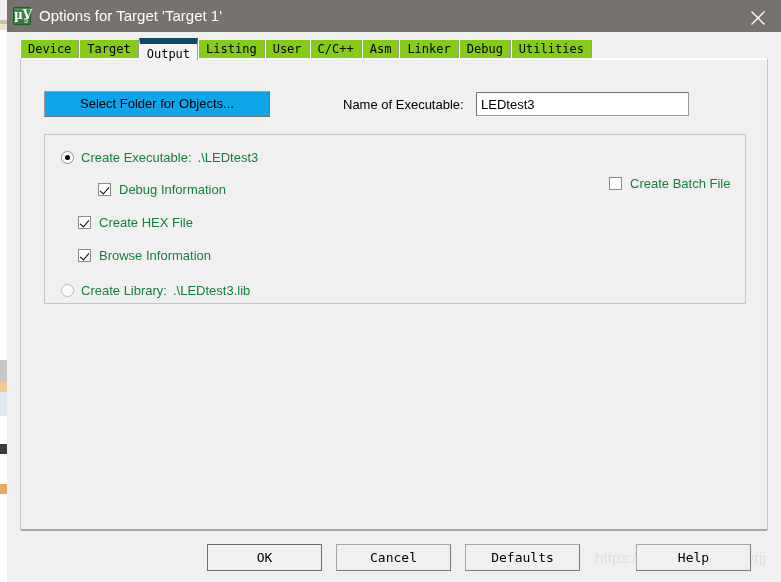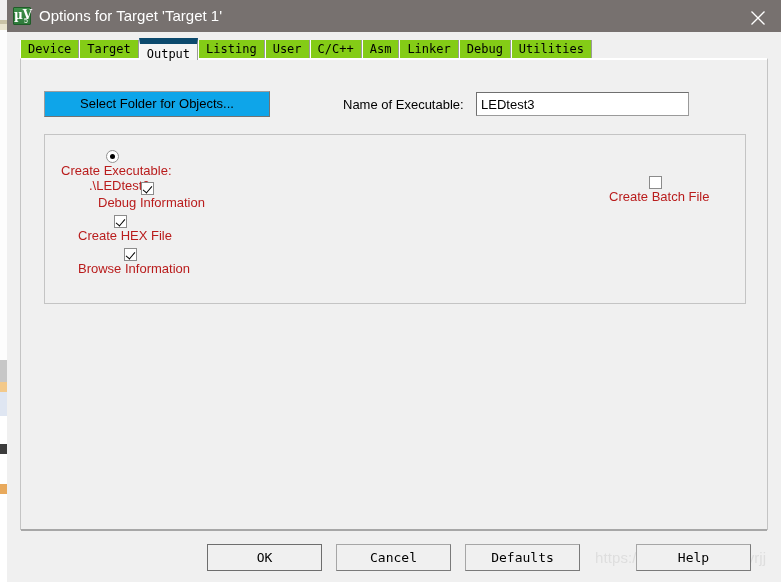--- a/index.html
+++ b/index.html
@@ -202,23 +202,22 @@
     box-sizing: border-box;
   }
 
   
   .optrow {
     position: absolute;
     display: flex;
     align-items: center;
     white-space: nowrap;
     font-size: 13px;
-    color: #b91c1c;
-    cursor: default;
-    flex-direction: column;
+    color: #15803d;
+    cursor: default;
   }
   .radio {
     width: 13px; height: 13px;
     border-radius: 50%;
     background: #ffffff;
     border: 1px solid #919191;
     box-sizing: border-box;
     margin-right: 7px;
     position: relative;
     flex: none;
@@ -358,20 +357,25 @@
       <div class="optrow" style="left:33px; top:80px;">
         <span class="checkbox checked"></span>
         <span class="opt-label">Create HEX File</span>
       </div>
 
       <div class="optrow" style="left:33px; top:113px;">
         <span class="checkbox checked"></span>
         <span class="opt-label">Browse Information</span>
       </div>
 
+      <div class="optrow" style="left:16px; top:148px;">
+        <span class="radio disabled"></span>
+        <span class="opt-label">Create Library:</span>
+        <span class="opt-path">.\LEDtest3.lib</span>
+      </div>
 
       <div class="optrow" style="left:564px; top:41px;">
         <span class="checkbox"></span>
         <span class="opt-label">Create Batch File</span>
       </div>
 
     </div>
   </div>
 
   <div id="watermark">https://blog.csdn.net/clyrjj</div>

